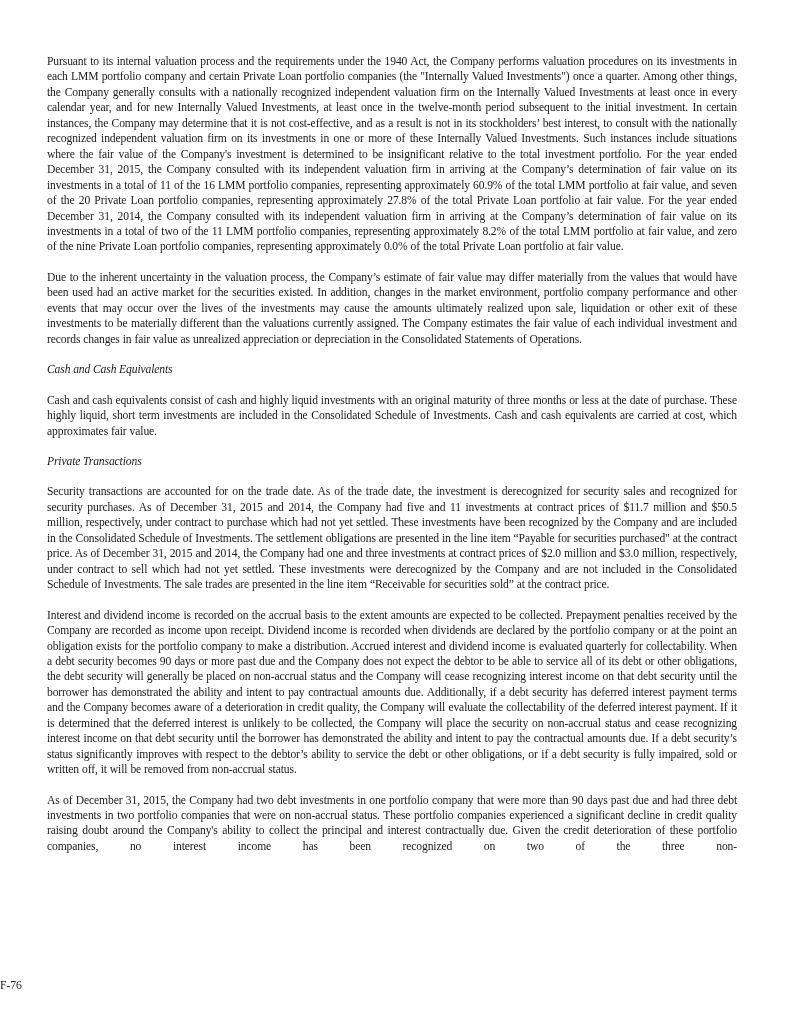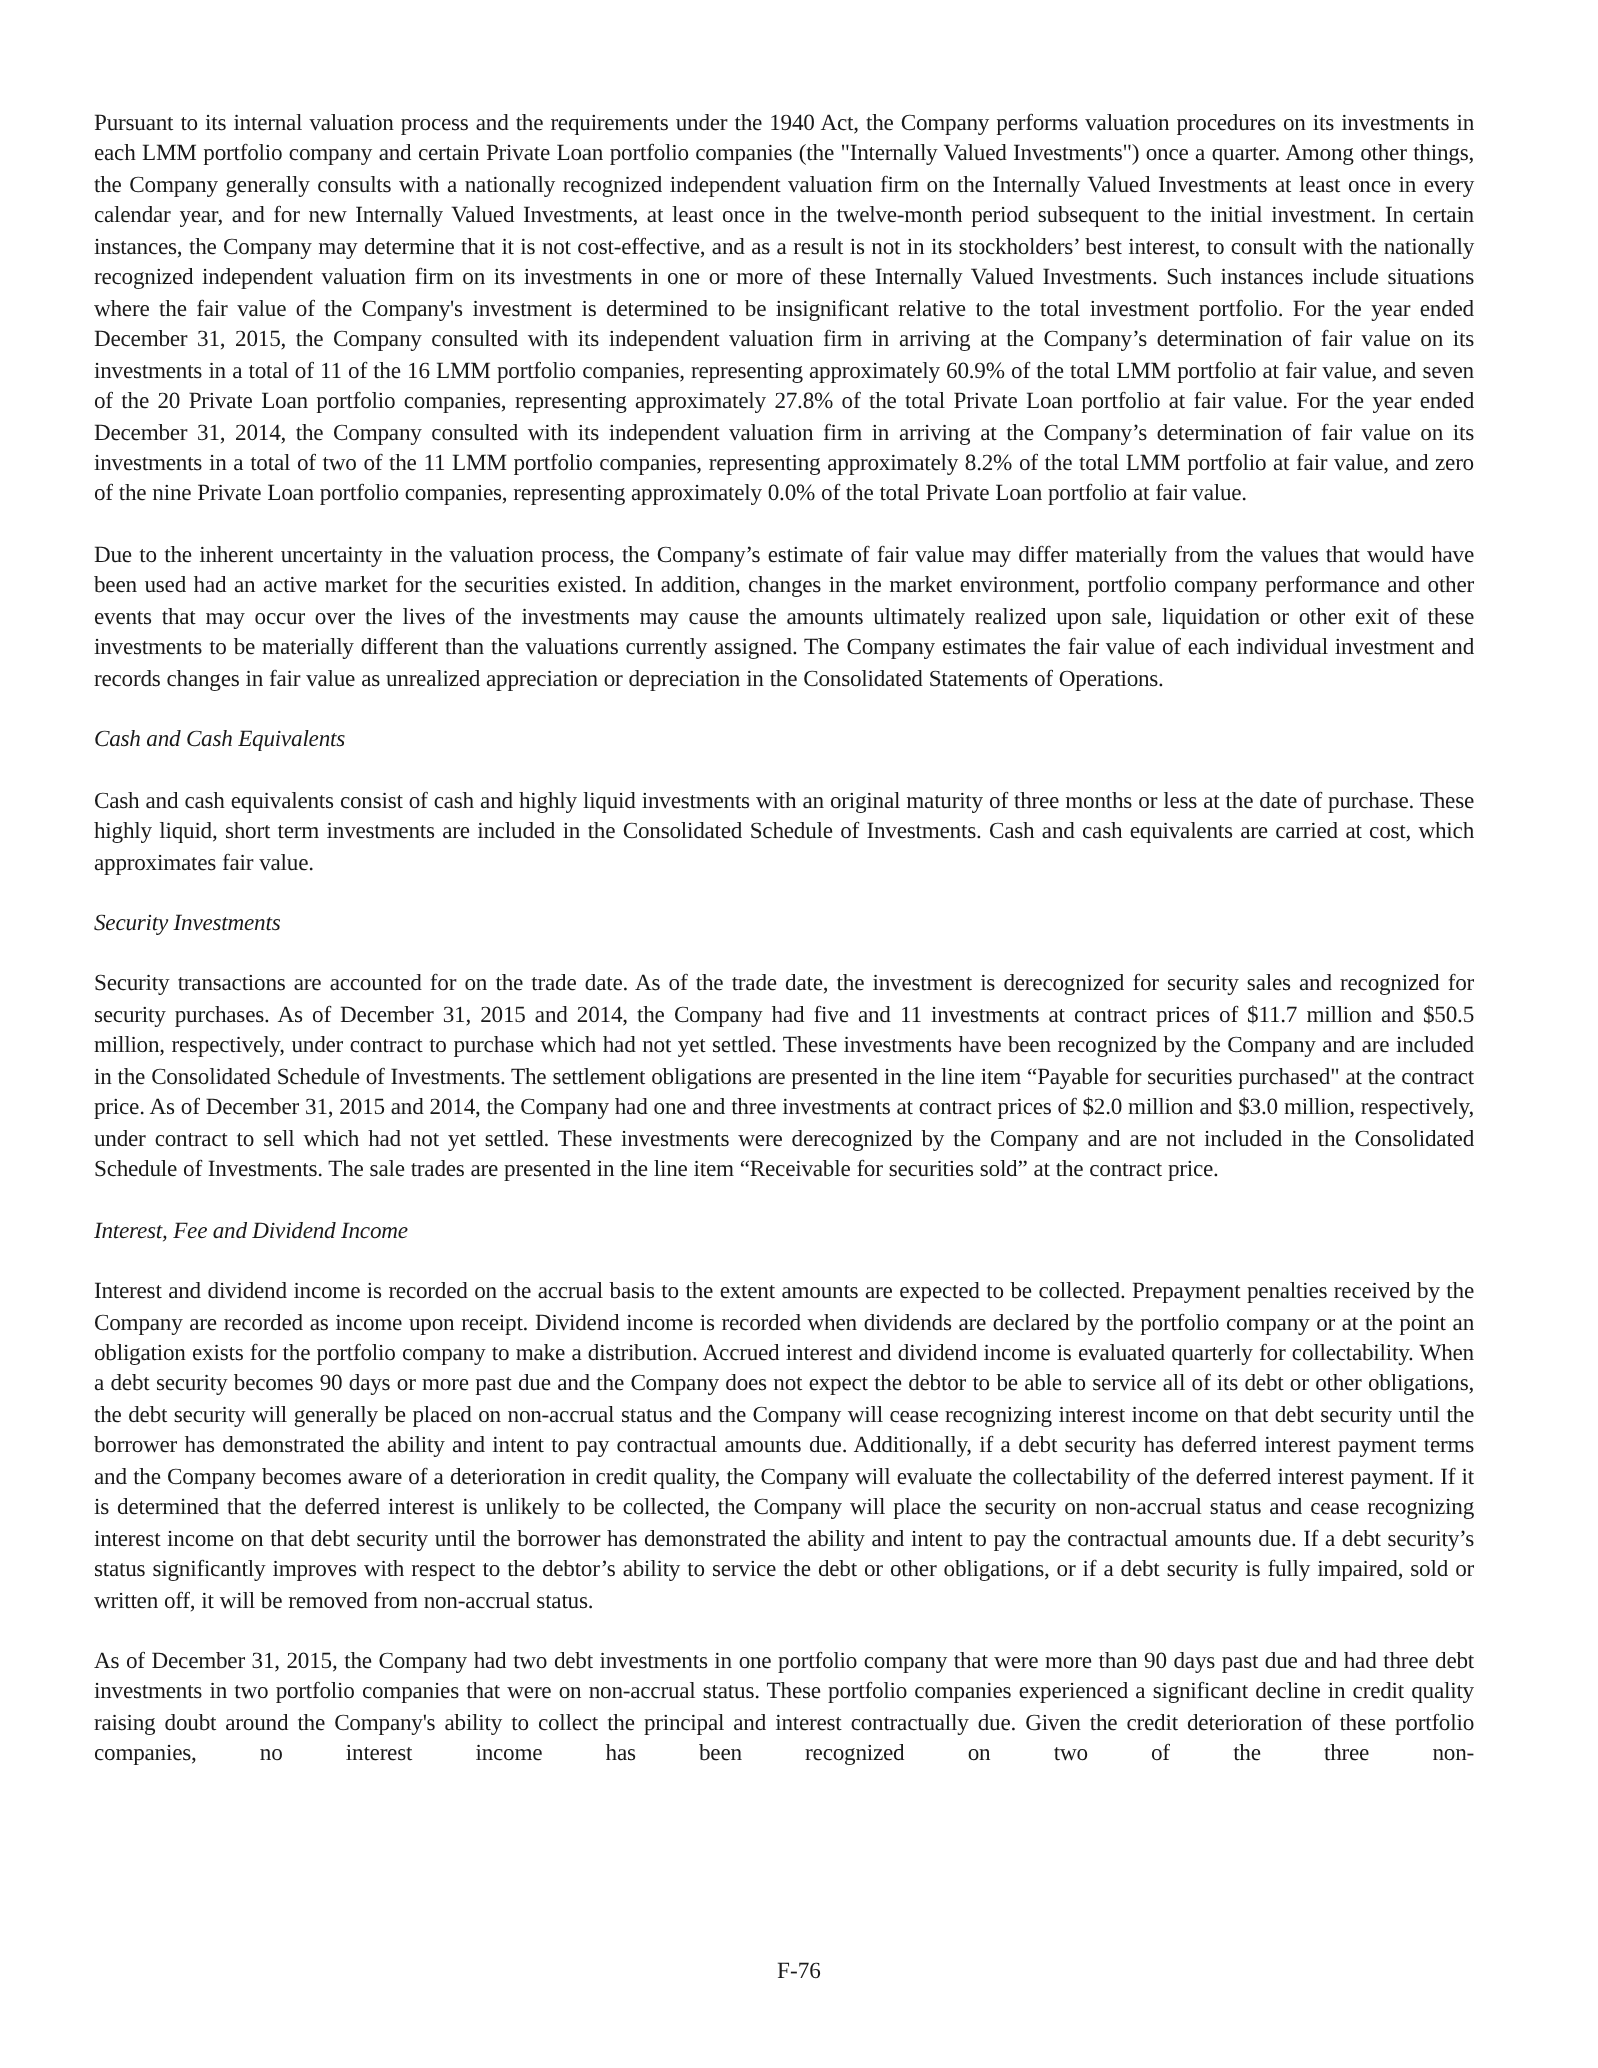--- a/index.html
+++ b/index.html
@@ -35,33 +35,32 @@
     line-height: 15.45px;
     margin: 0 0 15px 0;
     letter-spacing: -0.12px;
     font-family: Liberation Serif, serif;
   }
   .page-number {
     position: absolute;
     top: 978px;
     left: 0;
     width: 799px;
-    text-align: center;
+    text-align: left;
     font-size: 11.6px;
     line-height: 15px;
   }
 </style>
 </head>
 <body>
 
 <div class="page">
   <p class="para">Pursuant to its internal valuation process and the requirements under the 1940 Act, the Company performs valuation procedures on its investments in each LMM portfolio company and certain Private Loan portfolio companies (the "Internally Valued Investments") once a quarter. Among other things, the Company generally consults with a nationally recognized independent valuation firm on the Internally Valued Investments at least once in every calendar year, and for new Internally Valued Investments, at least once in the twelve-month period subsequent to the initial investment. In certain instances, the Company may determine that it is not cost-effective, and as a result is not in its stockholders’ best interest, to consult with the nationally recognized independent valuation firm on its investments in one or more of these Internally Valued Investments. Such instances include situations where the fair value of the Company's investment is determined to be insignificant relative to the total investment portfolio. For the year ended December 31, 2015, the Company consulted with its independent valuation firm in arriving at the Company’s determination of fair value on its investments in a total of 11 of the 16 LMM portfolio companies, representing approximately 60.9% of the total LMM portfolio at fair value, and seven of the 20 Private Loan portfolio companies, representing approximately 27.8% of the total Private Loan portfolio at fair value. For the year ended December 31, 2014, the Company consulted with its independent valuation firm in arriving at the Company’s determination of fair value on its investments in a total of two of the 11 LMM portfolio companies, representing approximately 8.2% of the total LMM portfolio at fair value, and zero of the nine Private Loan portfolio companies, representing approximately 0.0% of the total Private Loan portfolio at fair value.</p>
   <p class="para">Due to the inherent uncertainty in the valuation process, the Company’s estimate of fair value may differ materially from the values that would have been used had an active market for the securities existed. In addition, changes in the market environment, portfolio company performance and other events that may occur over the lives of the investments may cause the amounts ultimately realized upon sale, liquidation or other exit of these investments to be materially different than the valuations currently assigned. The Company estimates the fair value of each individual investment and records changes in fair value as unrealized appreciation or depreciation in the Consolidated Statements of Operations.</p>
   <p class="heading">Cash and Cash Equivalents</p>
   <p class="para">Cash and cash equivalents consist of cash and highly liquid investments with an original maturity of three months or less at the date of purchase. These highly liquid, short term investments are included in the Consolidated Schedule of Investments. Cash and cash equivalents are carried at cost, which approximates fair value.</p>
-  <p class="heading">Security Investments</p>
+  <p class="heading">Private Transactions</p>
   <p class="para">Security transactions are accounted for on the trade date. As of the trade date, the investment is derecognized for security sales and recognized for security purchases. As of December 31, 2015 and 2014, the Company had five and 11 investments at contract prices of $11.7 million and $50.5 million, respectively, under contract to purchase which had not yet settled. These investments have been recognized by the Company and are included in the Consolidated Schedule of Investments. The settlement obligations are presented in the line item “Payable for securities purchased" at the contract price. As of December 31, 2015 and 2014, the Company had one and three investments at contract prices of $2.0 million and $3.0 million, respectively, under contract to sell which had not yet settled. These investments were derecognized by the Company and are not included in the Consolidated Schedule of Investments. The sale trades are presented in the line item “Receivable for securities sold” at the contract price.</p>
-  <p class="heading">Interest, Fee and Dividend Income</p>
   <p class="para">Interest and dividend income is recorded on the accrual basis to the extent amounts are expected to be collected. Prepayment penalties received by the Company are recorded as income upon receipt. Dividend income is recorded when dividends are declared by the portfolio company or at the point an obligation exists for the portfolio company to make a distribution. Accrued interest and dividend income is evaluated quarterly for collectability. When a debt security becomes 90 days or more past due and the Company does not expect the debtor to be able to service all of its debt or other obligations, the debt security will generally be placed on non-accrual status and the Company will cease recognizing interest income on that debt security until the borrower has demonstrated the ability and intent to pay contractual amounts due. Additionally, if a debt security has deferred interest payment terms and the Company becomes aware of a deterioration in credit quality, the Company will evaluate the collectability of the deferred interest payment. If it is determined that the deferred interest is unlikely to be collected, the Company will place the security on non-accrual status and cease recognizing interest income on that debt security until the borrower has demonstrated the ability and intent to pay the contractual amounts due. If a debt security’s status significantly improves with respect to the debtor’s ability to service the debt or other obligations, or if a debt security is fully impaired, sold or written off, it will be removed from non-accrual status.</p>
   <p class="para" style="text-align-last: justify;">As of December 31, 2015, the Company had two debt investments in one portfolio company that were more than 90 days past due and had three debt investments in two portfolio companies that were on non-accrual status. These portfolio companies experienced a significant decline in credit quality raising doubt around the Company's ability to collect the principal and interest contractually due. Given the credit deterioration of these portfolio companies, no interest income has been recognized on two of the three non-</p>
 </div>
 
 <div class="page-number">F-76</div>
 
 </body></html>

